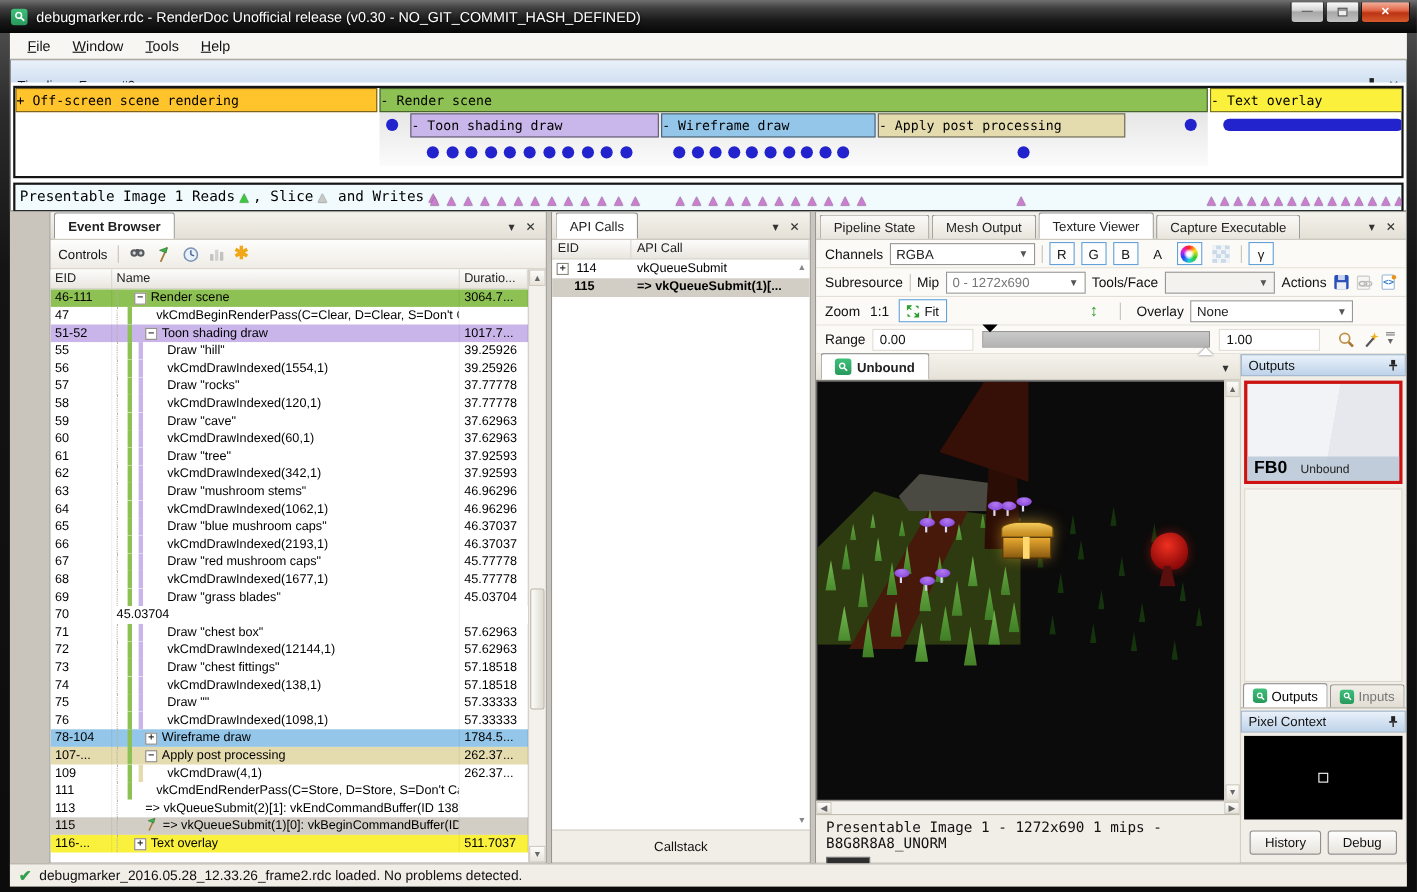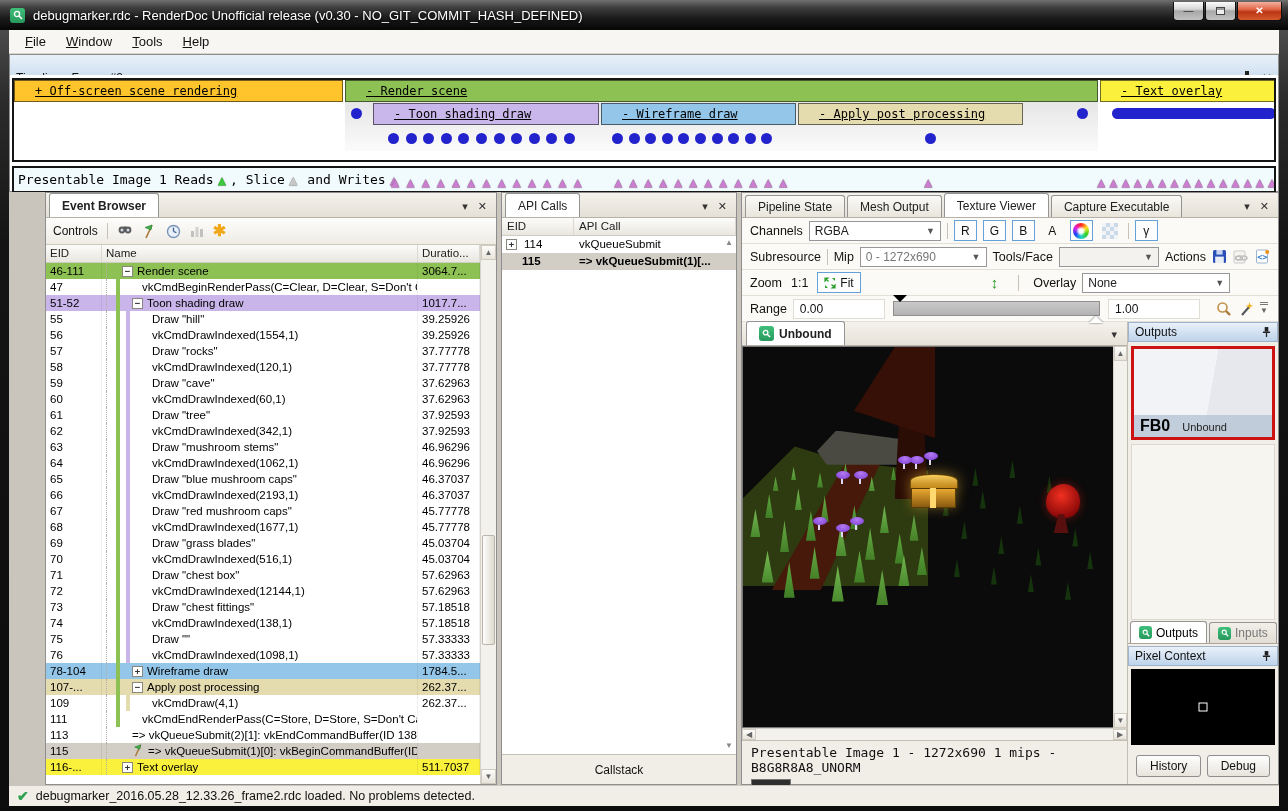--- a/index.html
+++ b/index.html
@@ -28,21 +28,21 @@
   
   .timeline{position:absolute;top:54px;left:9px;right:9px;height:138px;background:#fff;border:1px solid #8e8e8e;}
   .dockhead{height:36px;background:linear-gradient(#e9f1fa,#bed3ea);border-bottom:1px solid #9fb4cc;
     display:flex;padding:16px 6px;font-size:12px;color:#111;}
   .dockhead .spacer{flex:1;}
   .dockicon{color:#222;font-size:12px;margin-left:10px;cursor:default;}
   .t-body{position:absolute;top:20px;left:0;right:0;bottom:0;background:#fff;}
   .bars-box{position:absolute;top:3px;left:2px;right:2px;height:84px;border:2px solid #151515;background:#fff;overflow:hidden;}
   .render-bg{position:absolute;top:22px;height:49px;background:linear-gradient(#e6e6e6,#fbfbfb);}
   .tbar{position:absolute;top:0;height:22px;border:1px solid rgba(20,20,20,.6);display:flex;align-items:center;
-    padding:0 20px;font:12px "DejaVu Sans Mono",monospace;color:#000;white-space:nowrap;overflow:hidden;text-decoration:underline;}
+    padding:0 0;font:12px "DejaVu Sans Mono",monospace;color:#000;white-space:nowrap;overflow:hidden;}
   .tbar.sub{top:23px;}
   .tdot{position:absolute;width:11px;height:11px;border-radius:50%;}
   .tpill{position:absolute;height:11px;border-radius:6px;}
   .presentable{position:absolute;left:2px;right:2px;top:91px;height:27px;border:2px solid #151515;
     background:#f1fbfd;display:flex;align-items:center;padding:0 4px;font:13px "DejaVu Sans Mono",monospace;color:#000;overflow:hidden;}
   .ltri{font-size:14px;line-height:14px;margin:0 4px;}
   .ctri{position:absolute;font-size:14px;line-height:14px;top:7px;}
 
   
   .main{position:absolute;top:192px;left:9px;right:9px;bottom:26px;display:flex;gap:4px;background:#c9c5bc;padding-left:36px;}
@@ -546,27 +546,20 @@
                 <span class="gd dot"></span>
                 <span class="gd green"></span>
                 <span class="gd lav"></span>
                 <span class="ind" style="width: 20px;"></span>
                 <span class="elabel">Draw "grass blades"</span>
               </div>
               <div>45.03704</div>
             </div>
             <div class="erow">
               <div>70</div>
-              <div class="namecell">
-                <span class="gd dot"></span>
-                <span class="gd green"></span>
-                <span class="gd lav"></span>
-                <span class="ind" style="width: 20px;"></span>
-                <span class="elabel">vkCmdDrawIndexed(516,1)</span>
-              </div>
               <div>45.03704</div>
             </div>
             <div class="erow">
               <div>71</div>
               <div class="namecell">
                 <span class="gd dot"></span>
                 <span class="gd green"></span>
                 <span class="gd lav"></span>
                 <span class="ind" style="width: 20px;"></span>
                 <span class="elabel">Draw "chest box"</span>

